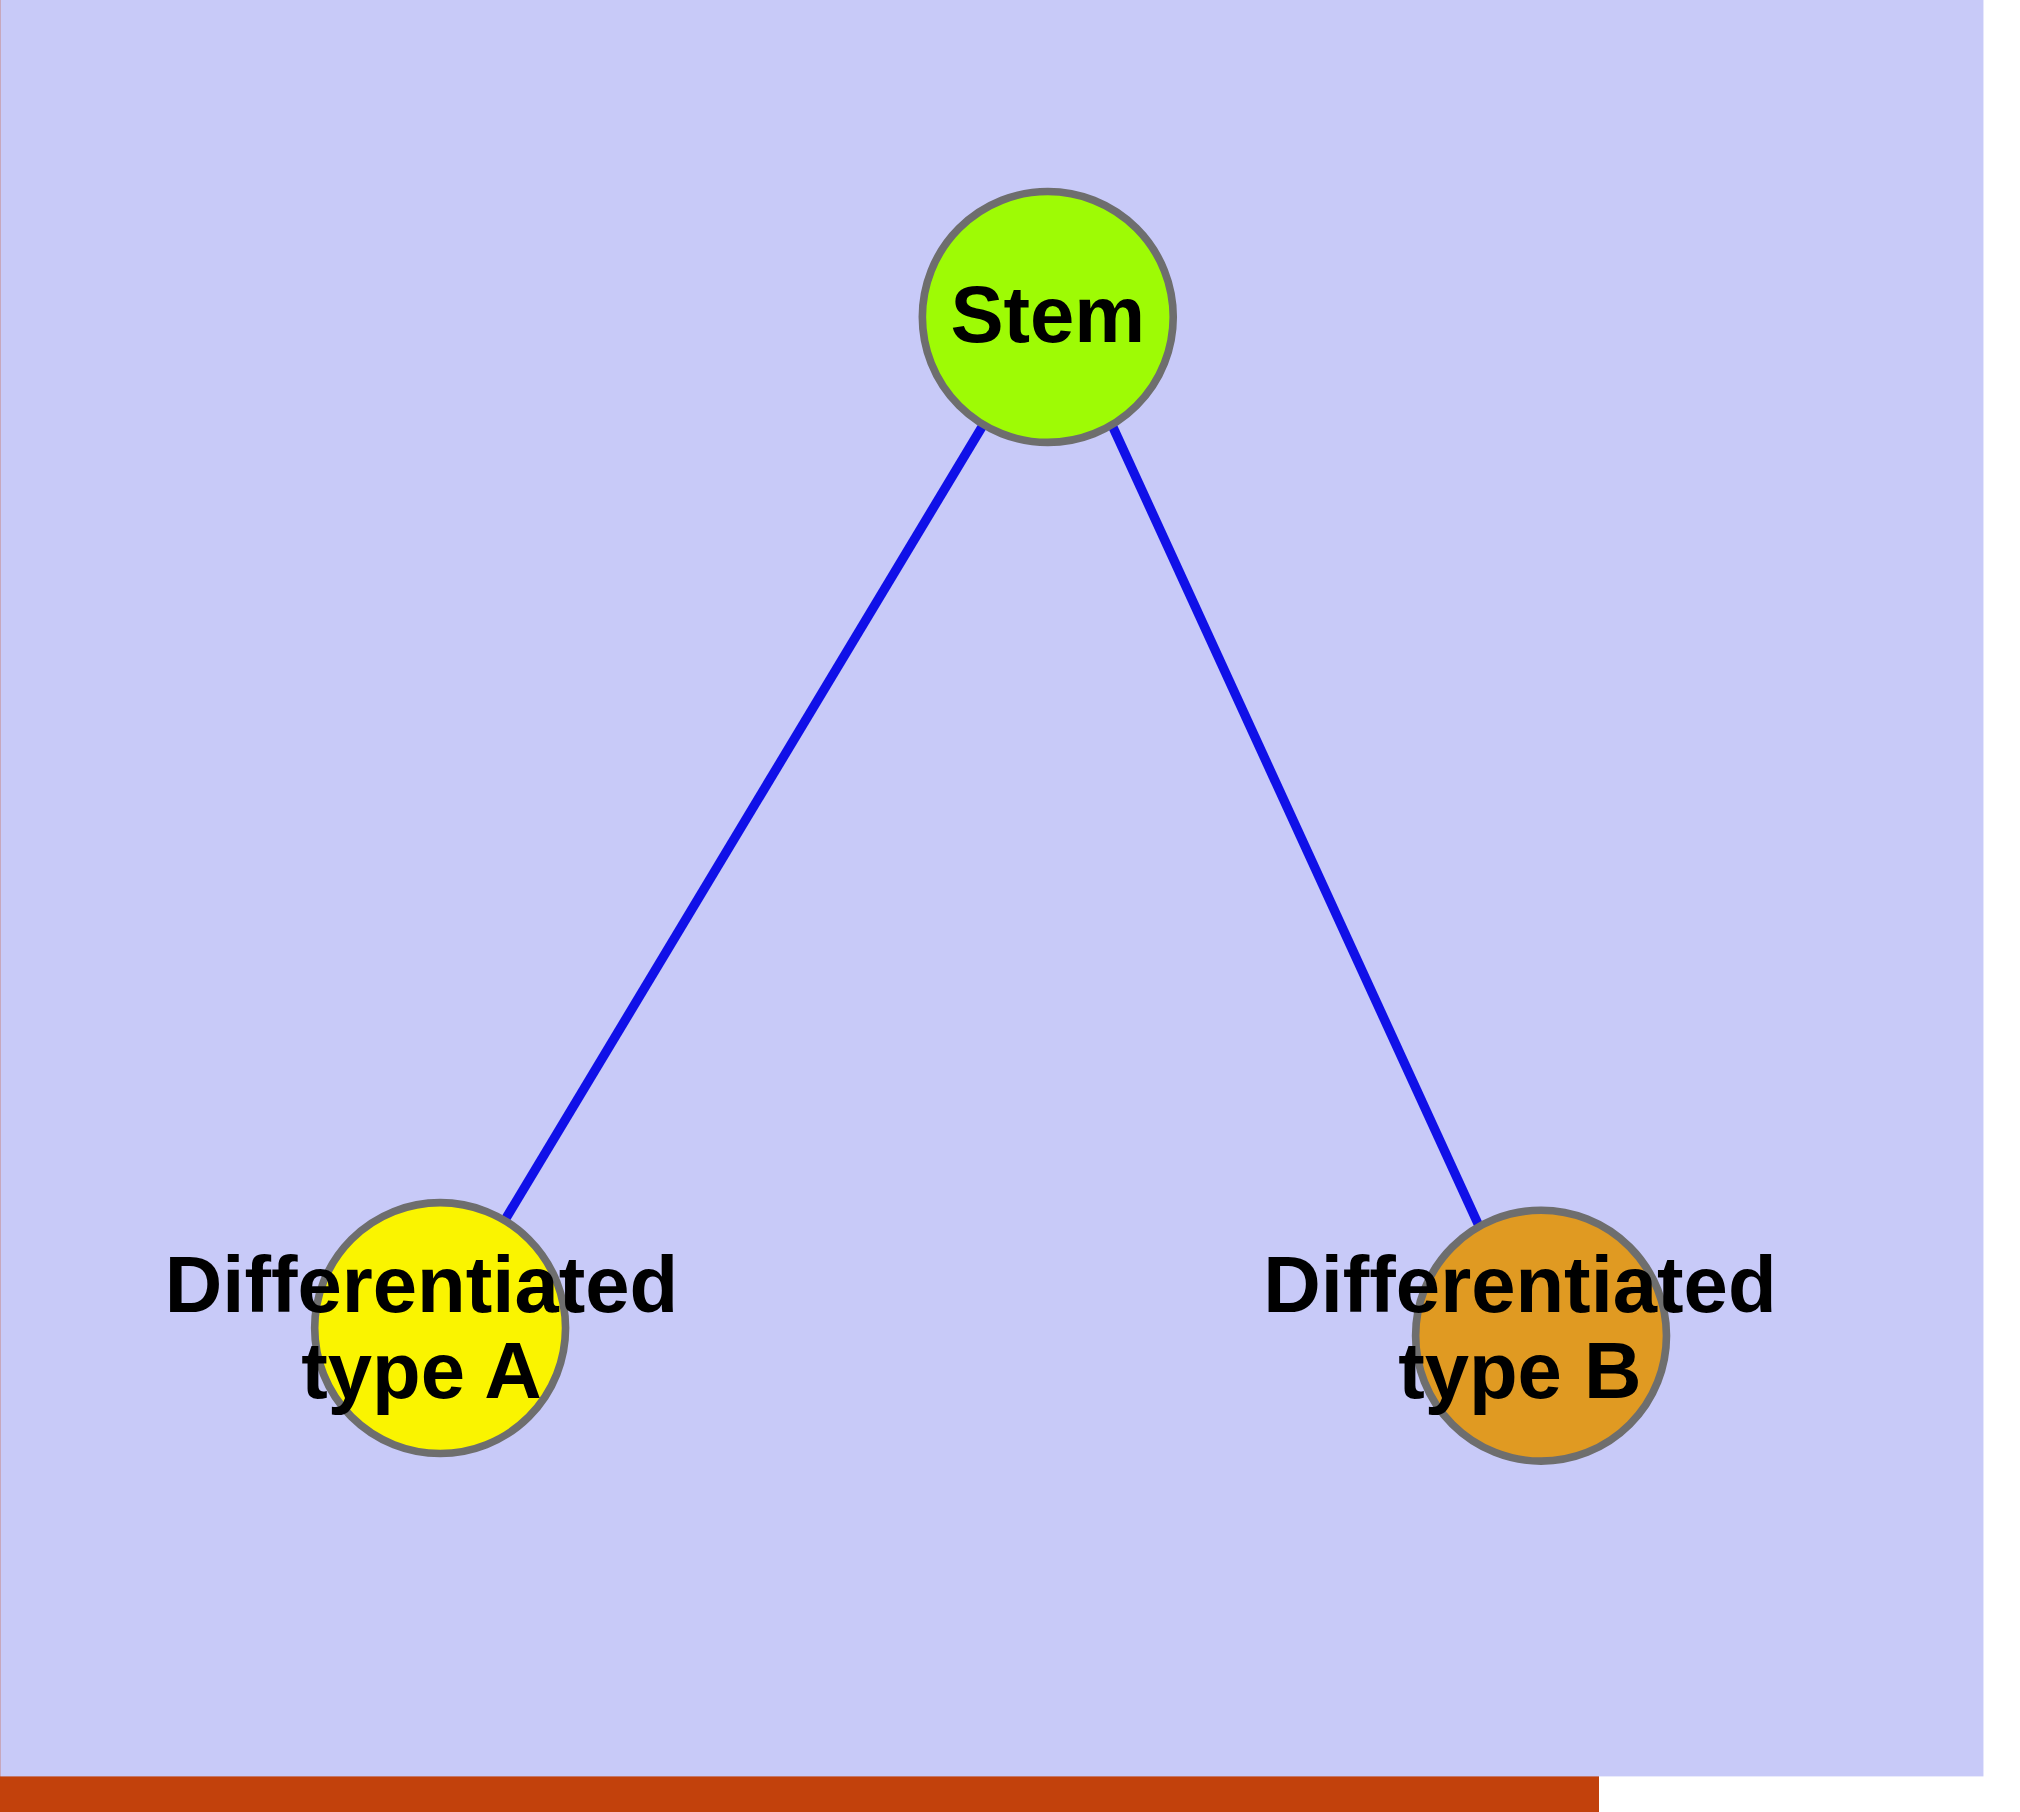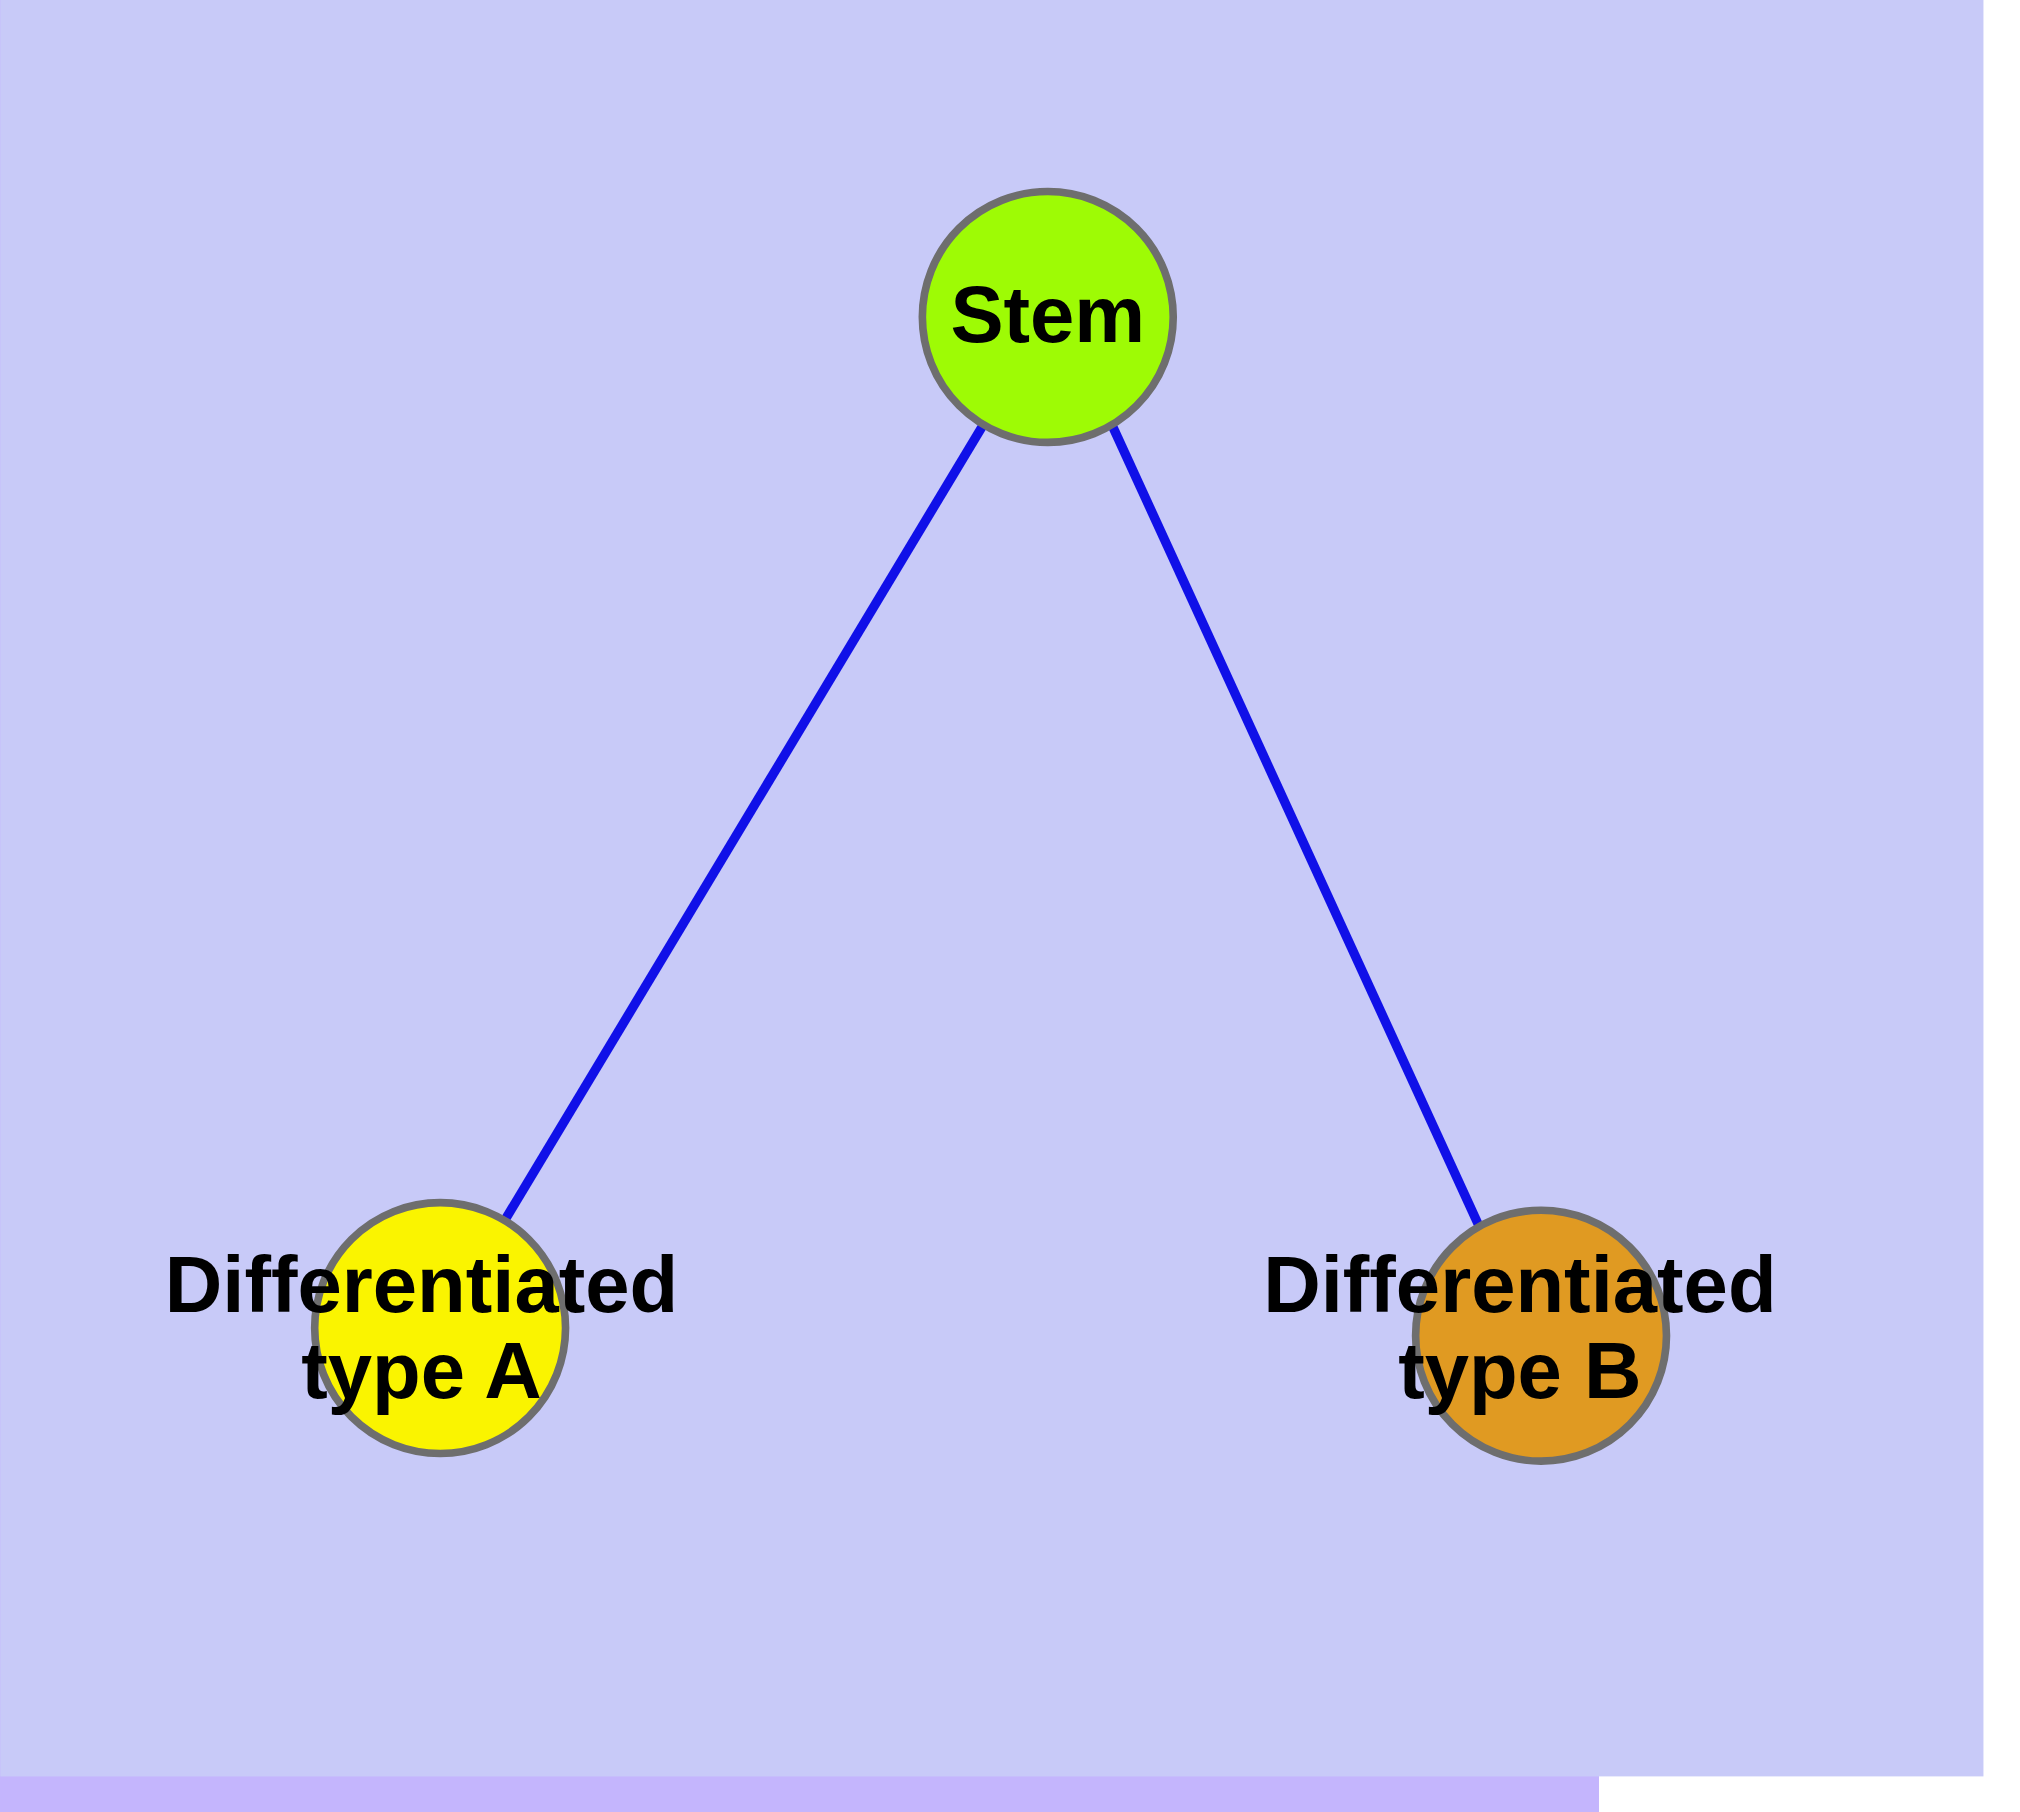--- a/index.html
+++ b/index.html
@@ -10,21 +10,21 @@
   body {
     width: 2021px;
     height: 1812px;
     overflow: hidden;
     font-family: "Liberation Sans", sans-serif;
   }
   #canvas-root {
     position: relative;
     width: 1599px;
     height: 1812px;
-    background: #c4b5fd;
+    background: #c2410c;
   }
   #graph-svg {
     position: absolute;
     left: 0;
     top: 0;
     display: block;
   }
   .node-label {
     font-family: "Liberation Sans", sans-serif;
     font-weight: bold;

